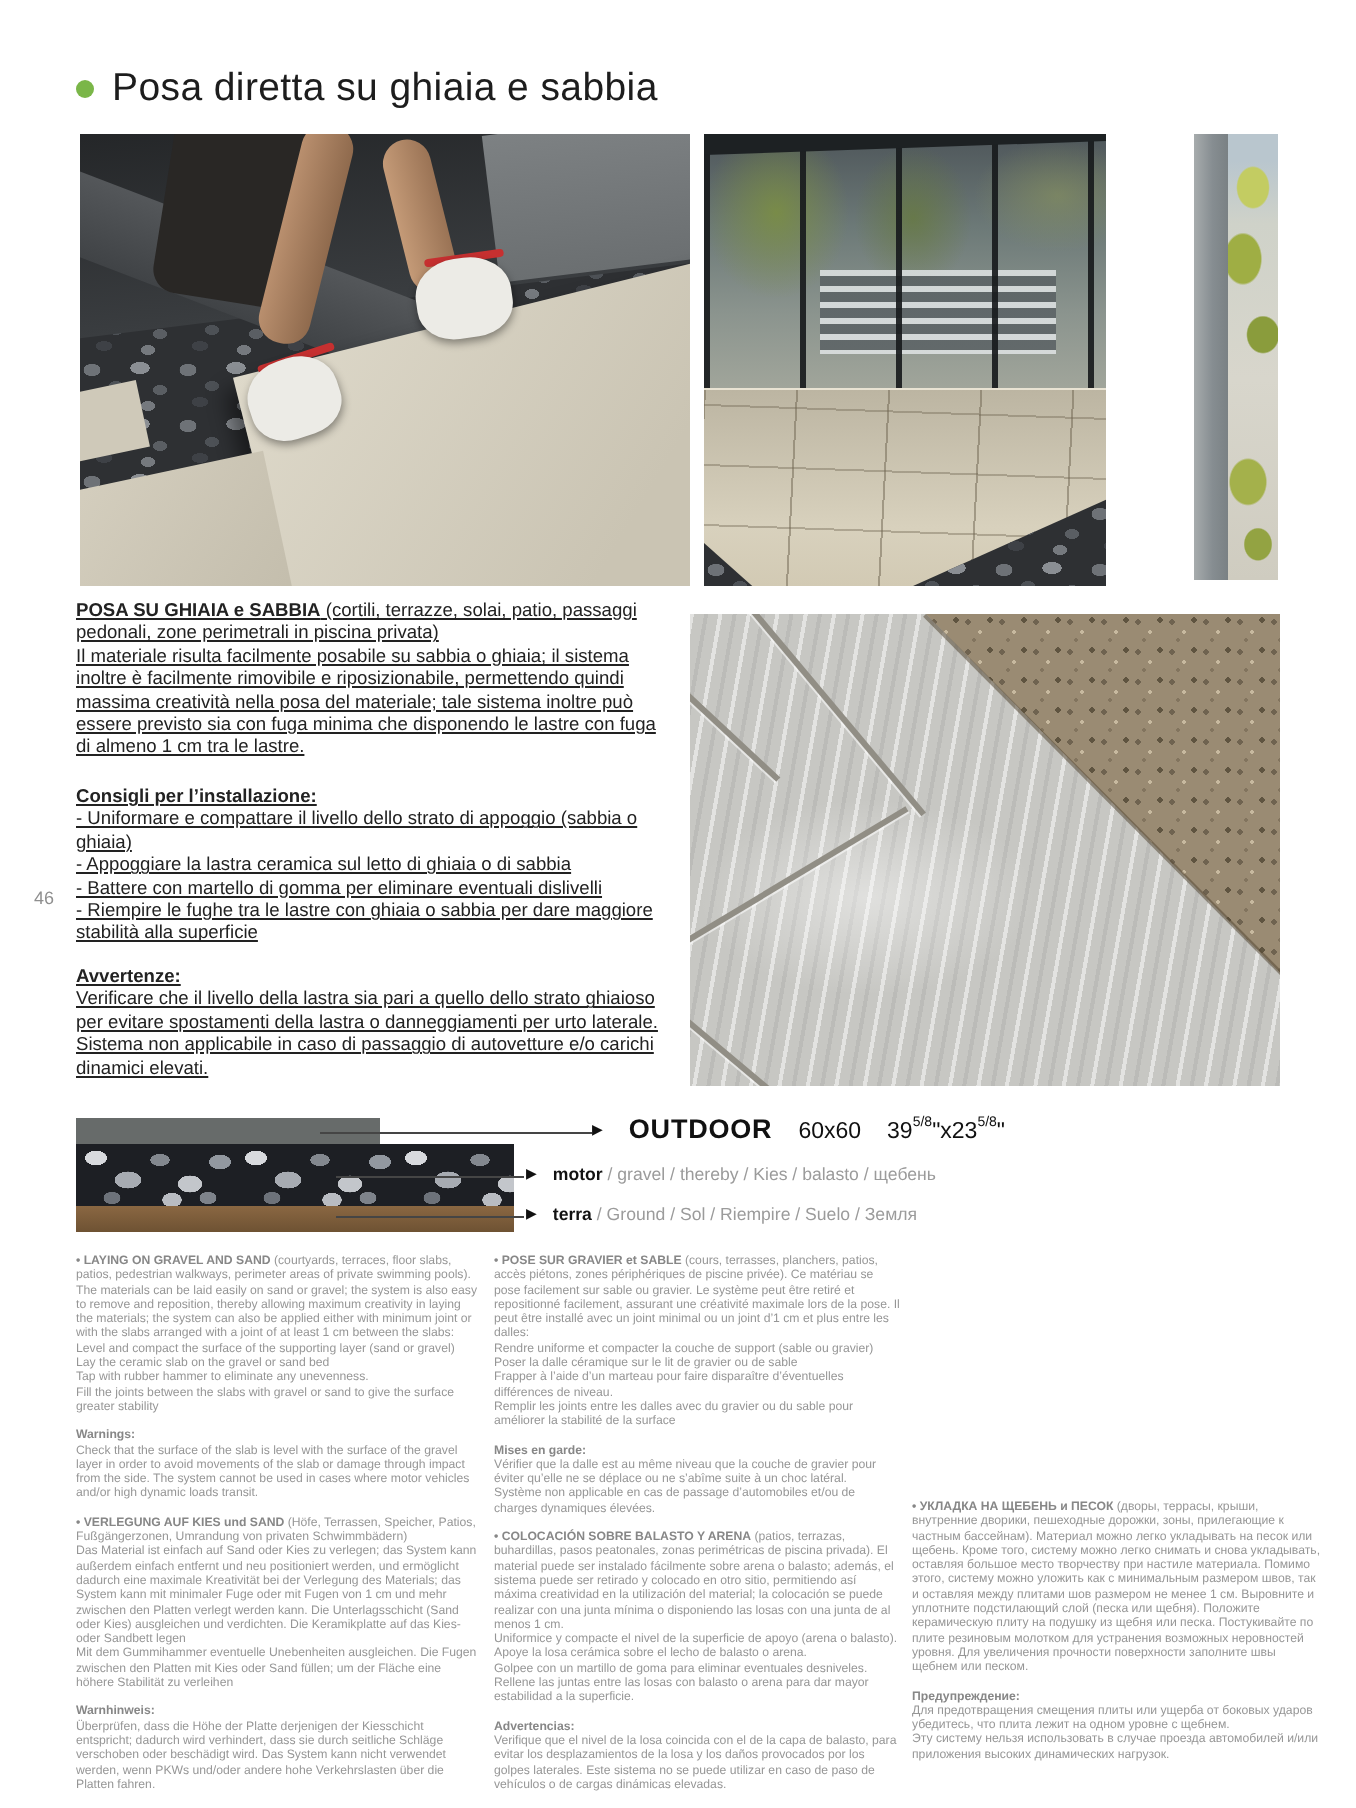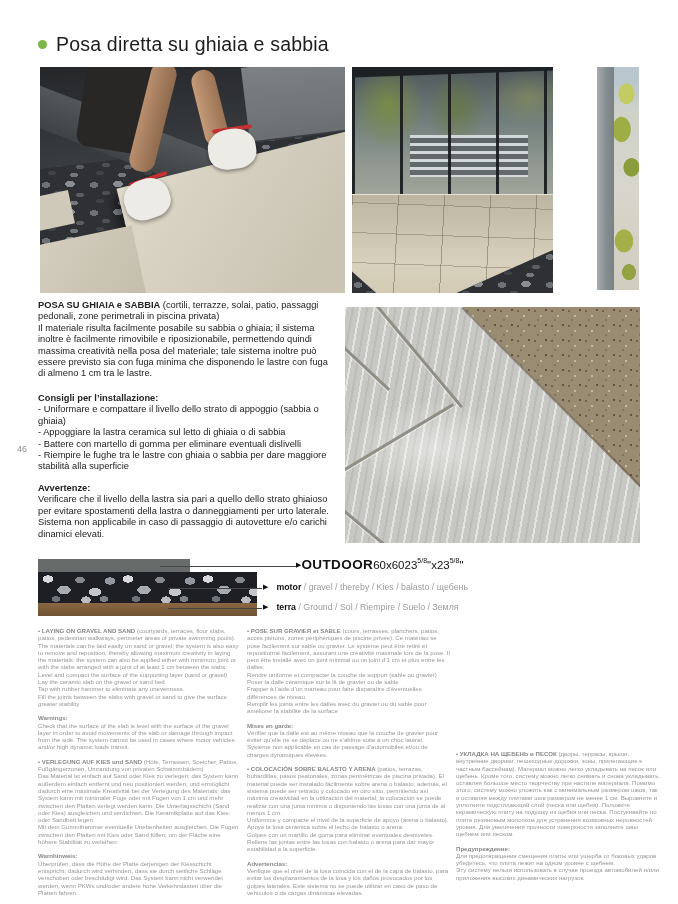--- a/index.html
+++ b/index.html
@@ -113,40 +113,40 @@
      box-shadow:0 1px 0 rgba(255,255,255,.55);}
   .p3-j0{left:-6px;top:34px;width:70px;transform:rotate(43deg);}
   .p3-j1{left:28px;top:-8px;width:140px;transform:rotate(50deg);}
   .p3-j2{left:-2px;top:162px;width:128px;transform:rotate(-31deg);}
   .p3-j3{left:-8px;top:196px;width:70px;transform:rotate(40deg);}
   .p3-sand{position:absolute;inset:0;clip-path:polygon(40% 0, 100% 0, 100% 76%);}
   .p3-sandedge{position:absolute;left:118px;top:0;width:254px;height:2px;
      background:rgba(88,74,54,.55);transform:rotate(45.1deg);transform-origin:left top;}
 
   
-  .itcol{position:absolute;left:38px;width:297px;font-size:9.3px;line-height:11.4px;color:#222;}
+  .itcol{position:absolute;left:38px;width:297px;font-size:9.3px;line-height:11.4px;color:#222;text-decoration:underline;}
   .intro{top:300px;}
   .tips{top:393px;}
   .avvert{top:483px;}
   .itcol p{margin:0;}
   .pre{white-space:pre-line;}
   .pagenum{position:absolute;left:17px;top:444px;font-size:9px;color:#8f8f8f;}
 
   
   .layer{position:absolute;}
   .layer-slab{left:38px;top:559px;width:152px;height:13px;background:#676b6a;}
   .layer-gravel{left:38px;top:572px;width:219px;height:31px;}
   .layer-ground{left:38px;top:603px;width:219px;height:13px;
      background:linear-gradient(180deg,#8a6742,#6e5233);}
   .leader{position:absolute;border-top:1.2px solid #454545;height:0;}
   .ln1{left:160px;top:566px;width:136px;}
   .ln2{left:168px;top:588px;width:94px;}
   .ln3{left:168px;top:608px;width:94px;}
   .tri{font-size:7px;color:#111;line-height:normal;}
-  .row-outdoor{position:absolute;left:296px;top:557px;display:flex;align-items:baseline;}
+  .row-outdoor{position:absolute;left:296px;top:557px;display:flex;align-items:baseline;gap:13px;}
   .row-outdoor .tri{align-self:center;}
   .outdoor-name{font-weight:700;font-size:13.5px;letter-spacing:.4px;color:#111;}
   .size-cm{font-size:11.5px;color:#111;}
   .size-in{font-size:11.5px;color:#111;}
   .size-in sup{font-size:7px;position:relative;top:-1px;}
   .row-lay{position:absolute;display:flex;align-items:center;gap:8px;font-size:8.8px;}
   .row-ghiaia{left:263px;top:582px;}
   .row-terra{left:263px;top:602px;}
   .lay-bold{font-weight:700;color:#111;}
   .lay-rest{color:#9b9b9b;}
@@ -233,21 +233,21 @@
   <div class="layer layer-gravel tex-gravel-light"></div>
   <div class="layer layer-ground"></div>
   <div class="leader ln1"></div>
   <div class="leader ln2"></div>
   <div class="leader ln3"></div>
 
   <div class="row-outdoor">
     <span class="tri">▶</span>
     <span class="outdoor-name">OUTDOOR</span>
     <span class="size-cm">60x60</span>
-    <span class="size-in"><span>23</span><sup>5/8</sup><span>"x23</span><sup>5/8</sup><span>"</span></span>
+    <span class="size-in"><span>39</span><sup>5/8</sup><span>"x23</span><sup>5/8</sup><span>"</span></span>
   </div>
 
   <div class="row-lay row-ghiaia">
     <span class="tri">▶</span>
     <span><b class="lay-bold">motor</b> <span class="lay-rest">/ gravel / thereby / Kies / balasto / щебень</span></span>
   </div>
   <div class="row-lay row-terra">
     <span class="tri">▶</span>
     <span><b class="lay-bold">terra</b> <span class="lay-rest">/ Ground / Sol / Riempire / Suelo / Земля</span></span>
   </div>

